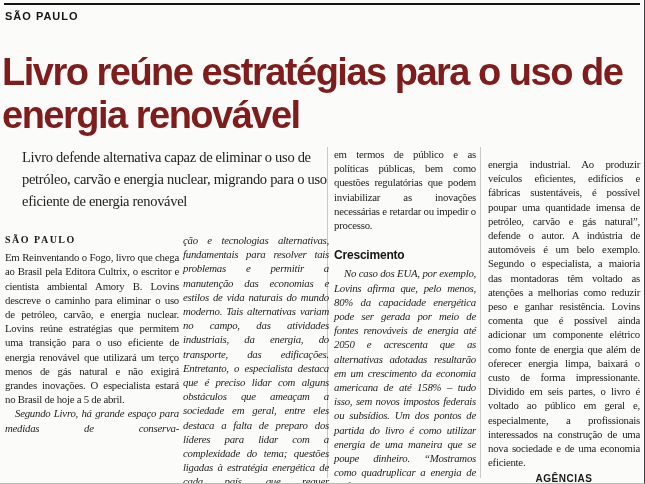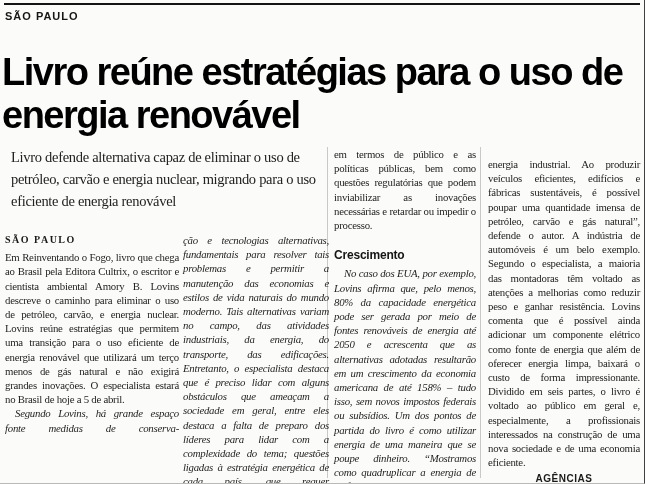--- a/index.html
+++ b/index.html
@@ -22,24 +22,24 @@
   }
   .kicker{
     position:absolute;left:5px;top:10px;
     font-family:"Liberation Sans","DejaVu Sans",sans-serif;
     font-weight:bold;font-size:11px;letter-spacing:1px;color:#161616;
   }
   .headline{
     position:absolute;left:2px;top:26px;width:640px;
     font-family:"Liberation Sans","DejaVu Sans",sans-serif;
     font-weight:bold;font-size:38px;line-height:43px;letter-spacing:-1.5px;
-    color:#000000;
+    color:#7f1d1d;
   }
   .deck{
-    position:absolute;left:11px;top:146px;width:313px;
+    position:absolute;left:22px;top:146px;width:313px;
     font-size:14.5px;line-height:22px;letter-spacing:-0.3px;color:#222;
   }
   .vrule{position:absolute;top:147px;width:1px;height:331px;background:#c9c9c7;}
   .vrule.r1{left:327px;}
   .vrule.r2{left:480px;}
   .col{
     position:absolute;
     font-size:10.8px;line-height:14.2px;letter-spacing:-0.25px;
     text-align:justify;color:#242424;
   }
@@ -78,21 +78,21 @@
   <h1 class="headline">Livro reúne estratégias para o uso de energia renovável</h1>
 
   <div class="deck">Livro defende alternativa capaz de eliminar o uso de petróleo, carvão e energia nuclear, migrando para o uso eficiente de energia renovável</div>
 
   <div class="vrule r1"></div>
   <div class="vrule r2"></div>
 
   <div class="col col1">
     <p class="dateline">SÃO PAULO</p>
     <p><span>Em </span><span class="italic">Reinventando o Fogo</span><span>, livro que chega ao Brasil pela Editora Cultrix, o escritor e cientista ambiental Amory B. Lovins descreve o caminho para eliminar o uso de petróleo, carvão, e energia nuclear. Lovins reúne estratégias que permitem uma transição para o uso eficiente de energia renovável que utilizará um terço menos de gás natural e não exigirá grandes inovações. O especialista estará no Brasil de hoje a 5 de abril.</span></p>
-    <p class="indent cont">Segundo Lovins, há grande espaço fonte medidas de conserva-</p>
+    <p class="indent cont">Segundo Livro, há grande espaço para medidas de conserva-</p>
   </div>
 
   <div class="col col2">
     <p class="cont">ção e tecnologias alternativas, fundamentais para resolver tais problemas e permitir a manutenção das economias e estilos de vida naturais do mundo moderno. Tais alternativas variam no campo, das atividades industriais, da energia, do transporte, das edificações. Entretanto, o especialista destaca que é preciso lidar com alguns obstáculos que ameaçam a sociedade em geral, entre eles destaca a falta de preparo dos líderes para lidar com a complexidade do tema; questões ligadas à estratégia energética de cada país, que requer planejamento</p>
   </div>
 
   <div class="col col3">
     <p>em termos de público e as políticas públicas, bem como questões regulatórias que podem inviabilizar as inovações necessárias e retardar ou impedir o processo.</p>
     <p class="subhead">Crescimento</p>
     <p class="indent cont">No caso dos EUA, por exemplo, Lovins afirma que, pelo menos, 80% da capacidade energética pode ser gerada por meio de fontes renováveis de energia até 2050 e acrescenta que as alternativas adotadas resultarão em um crescimento da economia americana de até 158% – tudo isso, sem novos impostos federais ou subsídios. Um dos pontos de partida do livro é como utilizar energia de uma maneira que se poupe dinheiro. “Mostramos como quadruplicar a energia de edifícios e como dobrar a produtividade da</p>

